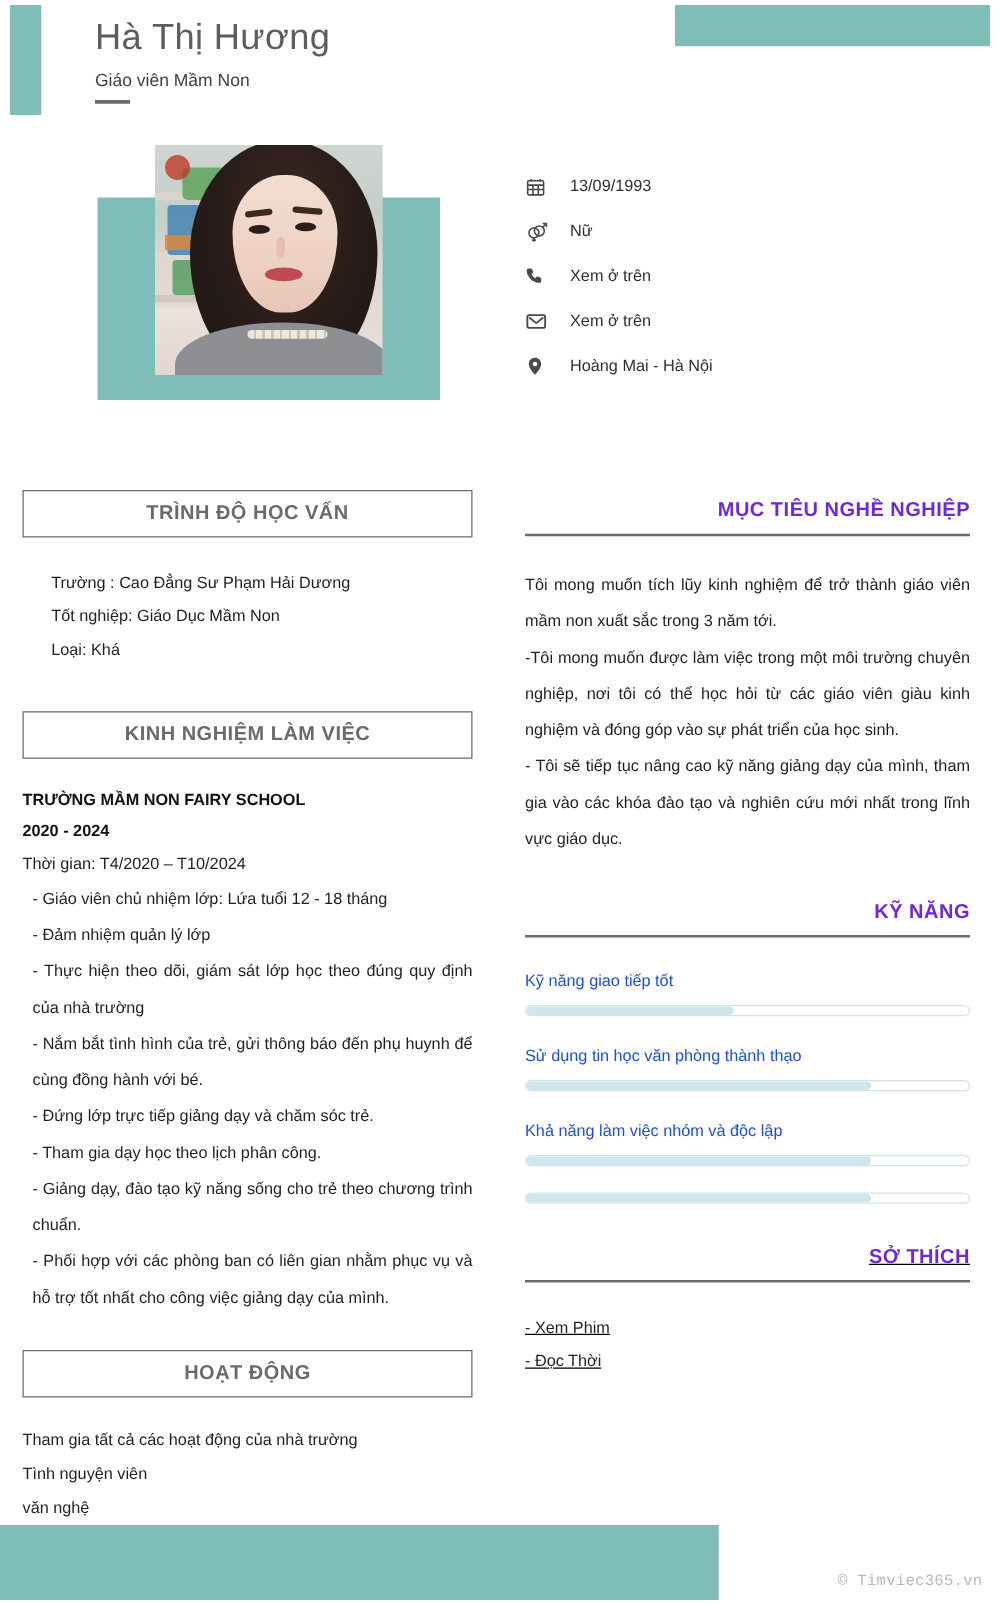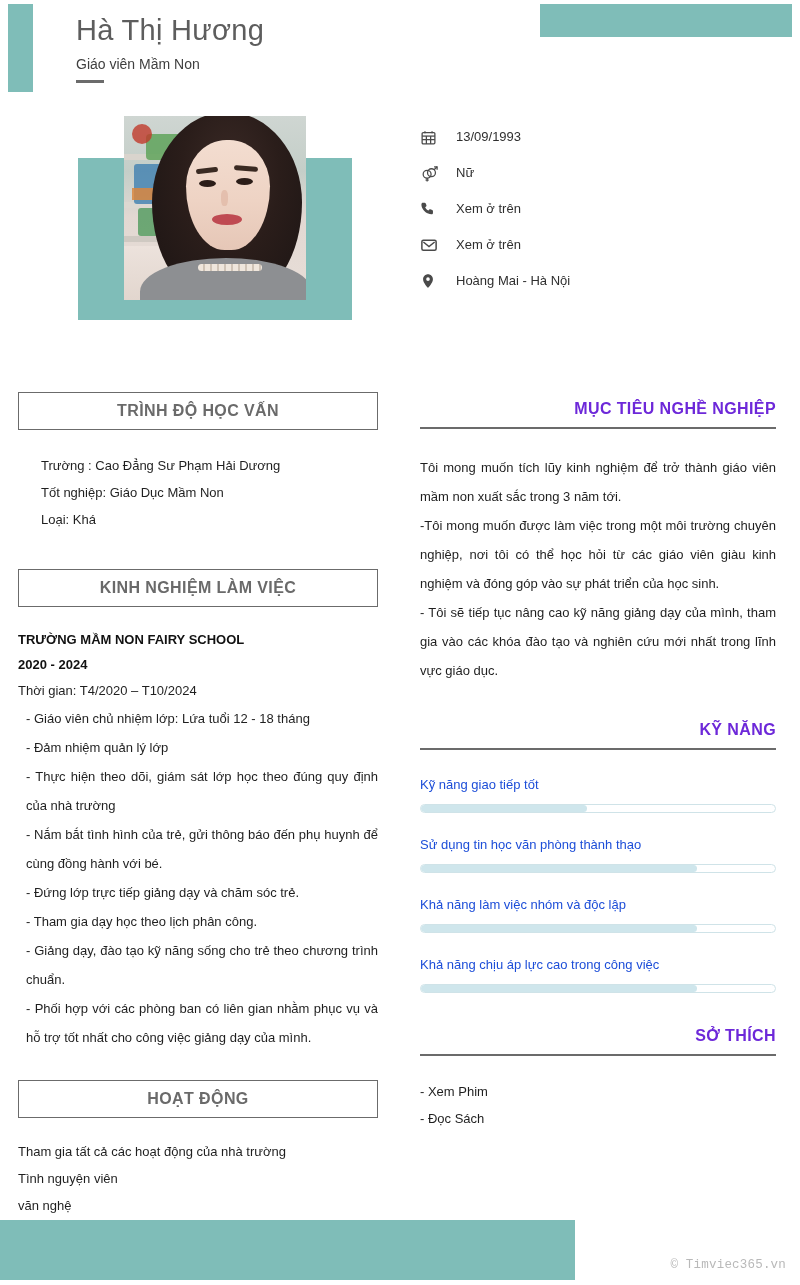--- a/index.html
+++ b/index.html
@@ -105,21 +105,21 @@
   .ph-brow-l { position:absolute; left:72px; top:52px; width:22px; height:5px; background:#3a2a22; border-radius:3px; transform:rotate(-7deg); }
   .ph-brow-r { position:absolute; left:110px; top:50px; width:24px; height:5px; background:#3a2a22; border-radius:3px; transform:rotate(5deg); }
   .ph-eye-l { position:absolute; left:75px; top:64px; width:17px; height:7px; background:#2b1d18; border-radius:50%; }
   .ph-eye-r { position:absolute; left:112px; top:62px; width:17px; height:7px; background:#2b1d18; border-radius:50%; }
   .ph-nose { position:absolute; left:97px; top:74px; width:7px; height:16px; background:#dfb7a4; border-radius:40%; opacity:.7; }
   .ph-lip { position:absolute; left:88px; top:98px; width:30px; height:11px; background:#bf4a52; border-radius:50%; }
   .ph-neck-row { position:absolute; left:74px; top:148px; width:64px; height:7px;
                  background: repeating-linear-gradient(90deg,#efe6dc 0 5px,#cfc3b6 5px 7px); border-radius:4px; }
 
   
-  .contact { position: absolute; left: 420px; top: 126px; width: 340px; }
+  .contact { position: absolute; left: 420px; top: 138px; width: 340px; }
   .c-row { position: relative; height: 36px; }
   .c-ico {
     position: absolute; left: 0; top: 0; width: 24px; height: 22px;
     display: flex; align-items: center; justify-content: flex-start;
     color: #4a4a4a;
   }
   .c-txt {
     position: absolute; left: 36px; top: 1px;
     font-size: 13px; color: #2f2f2f; line-height: 20px; white-space: nowrap;
   }
@@ -155,21 +155,21 @@
 
   .sec-edu-body { margin-top: 22px; margin-left: 23px; }
   .sec-exp { margin-top: 36px; }
   .sec-exp-body { margin-top: 20px; }
   .sec-act { margin-top: 28px; }
   .sec-act-body { margin-top: 20px; }
 
   .sec-obj-body { margin-top: 24px; }
   .sec-skill { margin-top: 36px; }
   .sec-skill-body { margin-top: 24px; }
-  .sec-hobby { margin-top: 34px; }
+  .sec-hobby { margin-top: 34px; text-decoration: underline; }
   .sec-hobby-body { margin-top: 22px; }
 
   
   .skill { margin-bottom: 21px; }
   .skill-name { font-size: 13px; color: #1d4ed8; line-height: 22px; margin-bottom: 8px; }
   .bar-track {
     position: relative; height: 9px; width: 100%;
     background: #ffffff;
     border: 1px solid #cfe3e8;
     border-radius: 6px;
@@ -354,34 +354,33 @@
         </div>
 
         <div class="skill">
           <div class="skill-name">Khả năng làm việc nhóm và độc lập</div>
           <div class="bar-track">
             <div class="bar-fill" style="width: 78%; background: rgb(207, 230, 236);"></div>
           </div>
         </div>
 
         <div class="skill">
-          <div class="skill-name">Khả năng chịu áp lực cao trong công việc</div>
           <div class="bar-track">
             <div class="bar-fill" style="width: 78%; background: rgb(207, 230, 236);"></div>
           </div>
         </div>
 
       </div>
     </div>
 
     <div class="sec-hobby">
       <div class="ul-head">SỞ THÍCH</div>
       <div class="sec-hobby-body">
         <div class="body-line">- Xem Phim</div>
-        <div class="body-line">- Đọc Sách</div>
+        <div class="body-line">- Đọc Thời</div>
       </div>
     </div>
 
   </div>
 
   <div class="foot-teal"></div>
   <div class="watermark">© Timviec365.vn</div>
 
 </div>
 

